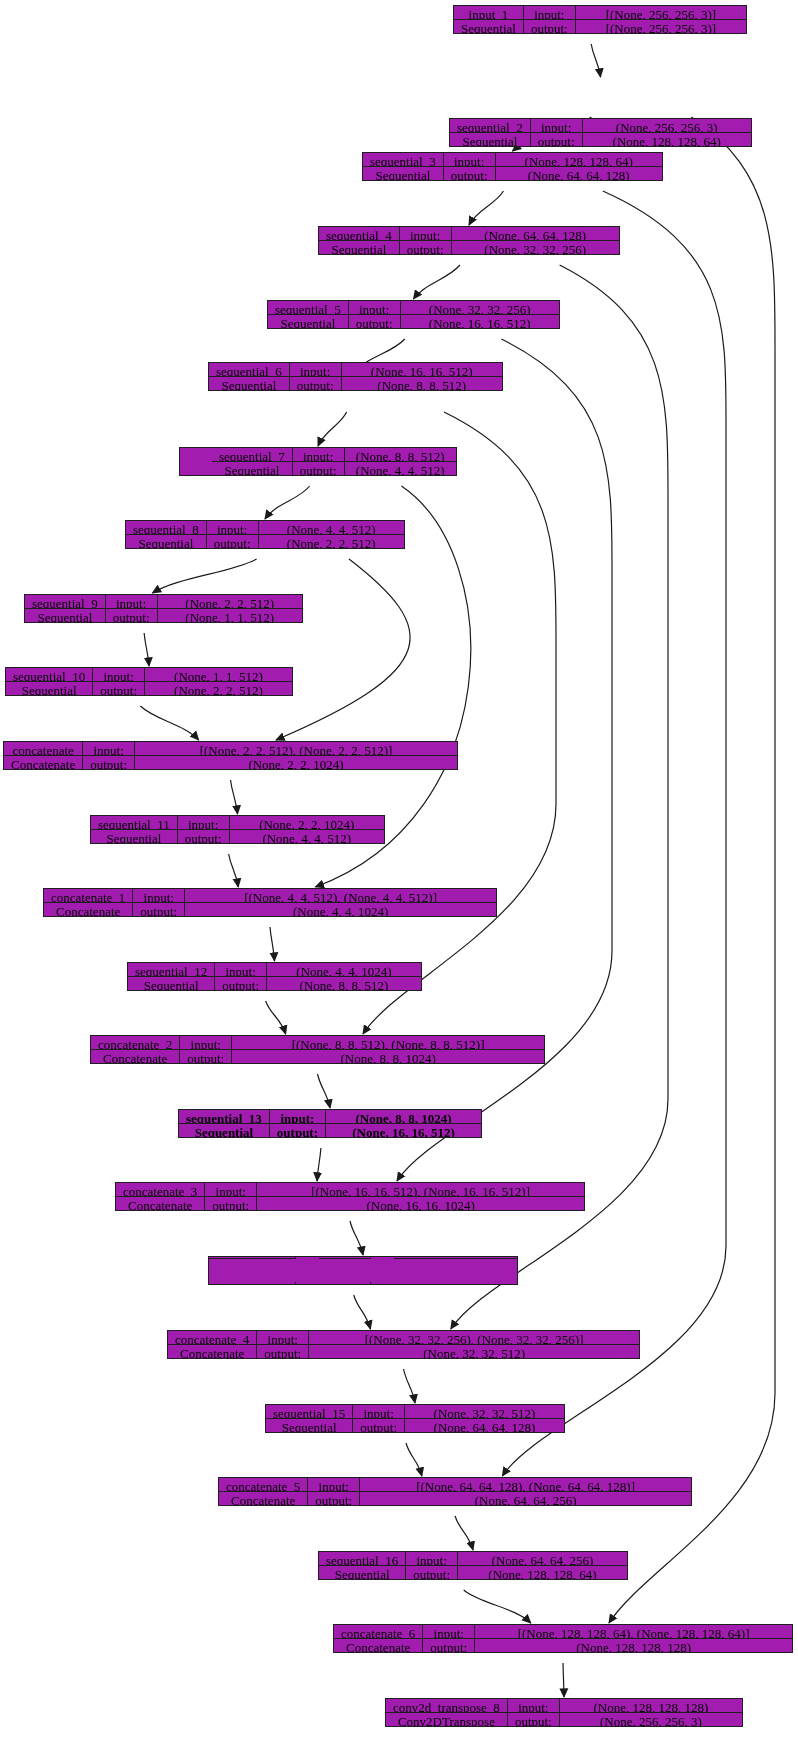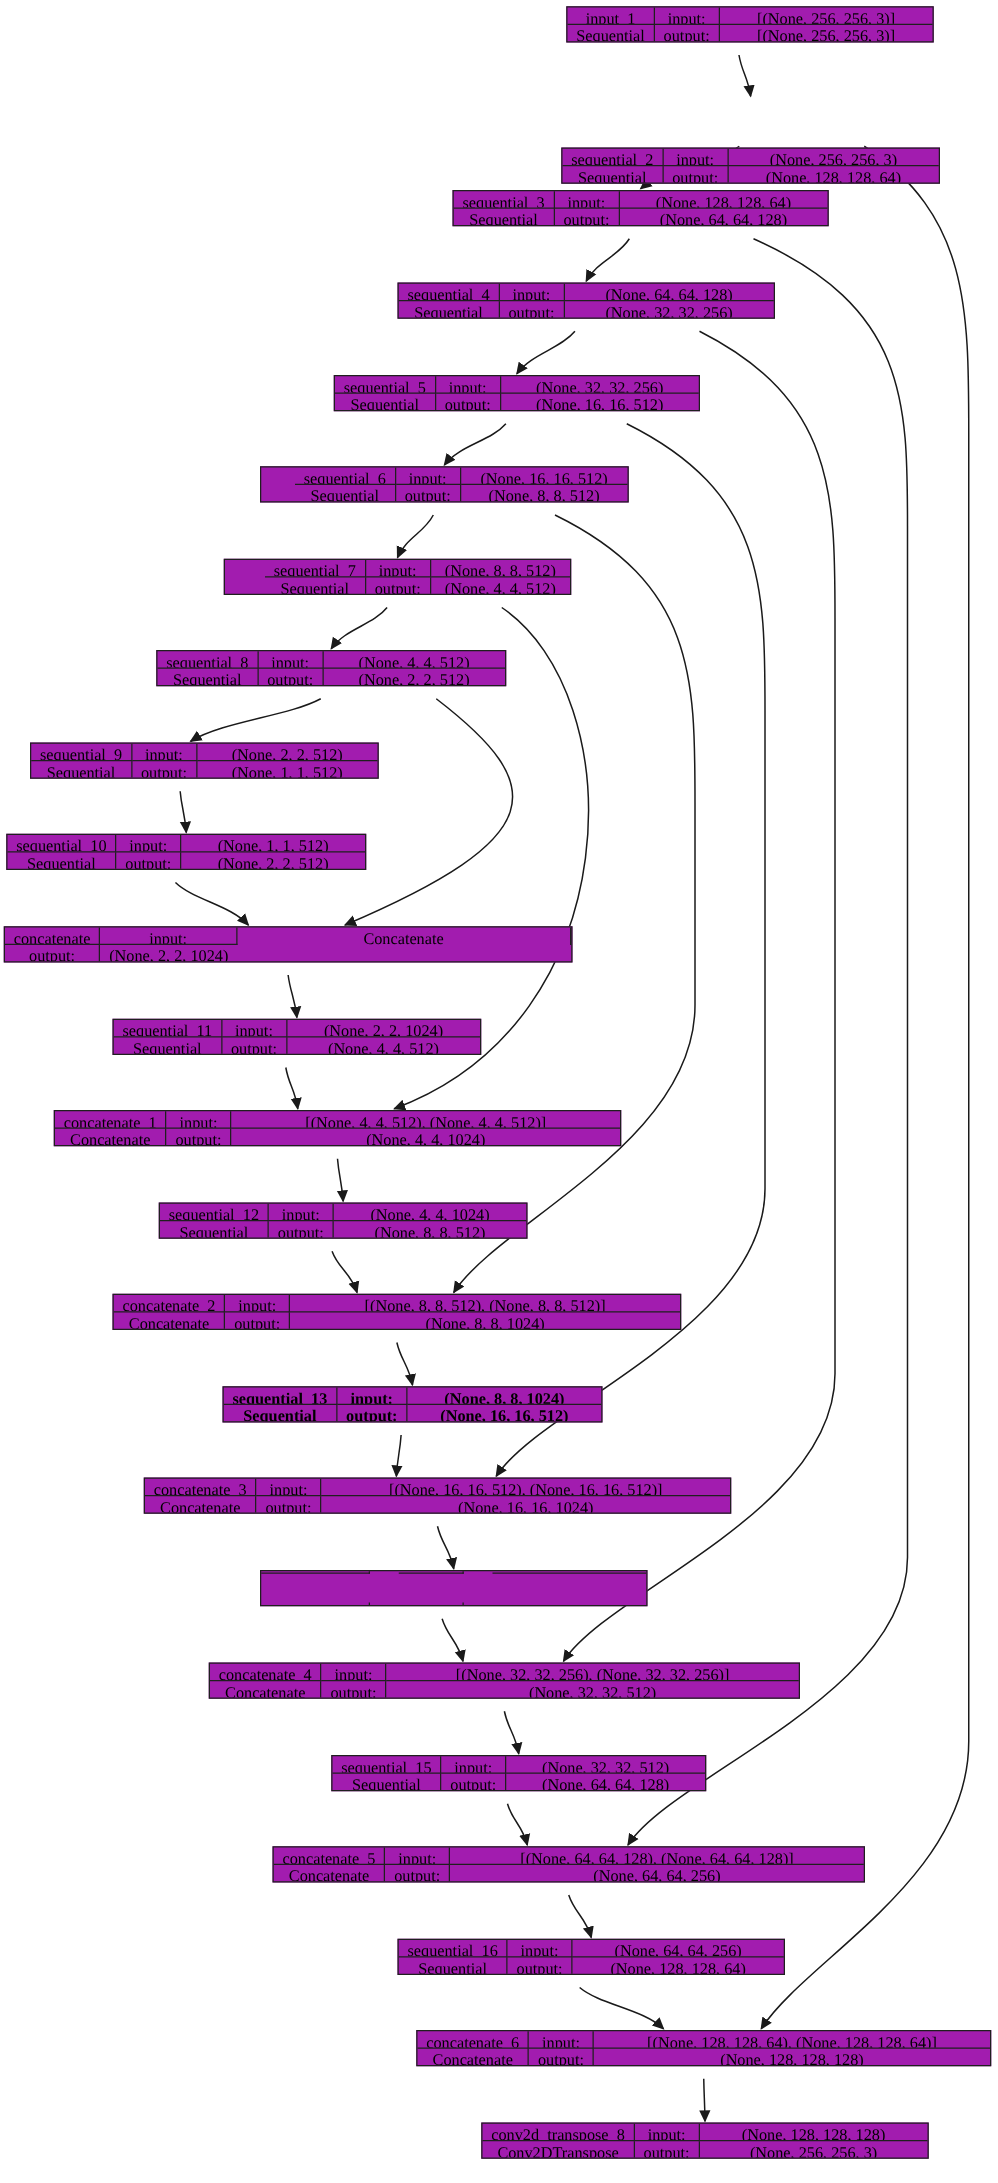--- a/index.html
+++ b/index.html
@@ -98,21 +98,21 @@
     <div class="cell">(None, 32, 32, 256)</div>
   </div>
       <div class="node" style="left: 267px; top: 300px; width: 293px;">
     <div class="cell cv ch">sequential_5</div>
     <div class="cell cv ch">input:</div>
     <div class="cell ch">(None, 32, 32, 256)</div>
     <div class="cell cv">Sequential</div>
     <div class="cell cv">output:</div>
     <div class="cell">(None, 16, 16, 512)</div>
   </div>
-      <div class="node" style="left: 208px; top: 373px; width: 295px; padding-left: 27px;">
+      <div class="node" style="left: 208px; top: 362px; width: 295px;">
     <div class="cell cv ch">sequential_6</div>
     <div class="cell cv ch">input:</div>
     <div class="cell ch">(None, 16, 16, 512)</div>
     <div class="cell cv">Sequential</div>
     <div class="cell cv">output:</div>
     <div class="cell">(None, 8, 8, 512)</div>
   </div>
       <div class="node" style="left: 179px; top: 447px; width: 278px; padding-left: 32px;">
     <div class="cell cv ch">sequential_7</div>
     <div class="cell cv ch">input:</div>
@@ -141,20 +141,21 @@
     <div class="cell cv ch">sequential_10</div>
     <div class="cell cv ch">input:</div>
     <div class="cell ch">(None, 1, 1, 512)</div>
     <div class="cell cv">Sequential</div>
     <div class="cell cv">output:</div>
     <div class="cell">(None, 2, 2, 512)</div>
   </div>
       <div class="node" style="left: 3px; top: 741px; width: 455px;">
     <div class="cell cv ch">concatenate</div>
     <div class="cell cv ch">input:</div>
+    <div class="cell ch">[(None, 2, 2, 512), (None, 2, 2, 512)]</div>
     <div class="cell cv">Concatenate</div>
     <div class="cell cv">output:</div>
     <div class="cell">(None, 2, 2, 1024)</div>
   </div>
       <div class="node" style="left: 90px; top: 815px; width: 295px;">
     <div class="cell cv ch">sequential_11</div>
     <div class="cell cv ch">input:</div>
     <div class="cell ch">(None, 2, 2, 1024)</div>
     <div class="cell cv">Sequential</div>
     <div class="cell cv">output:</div>

